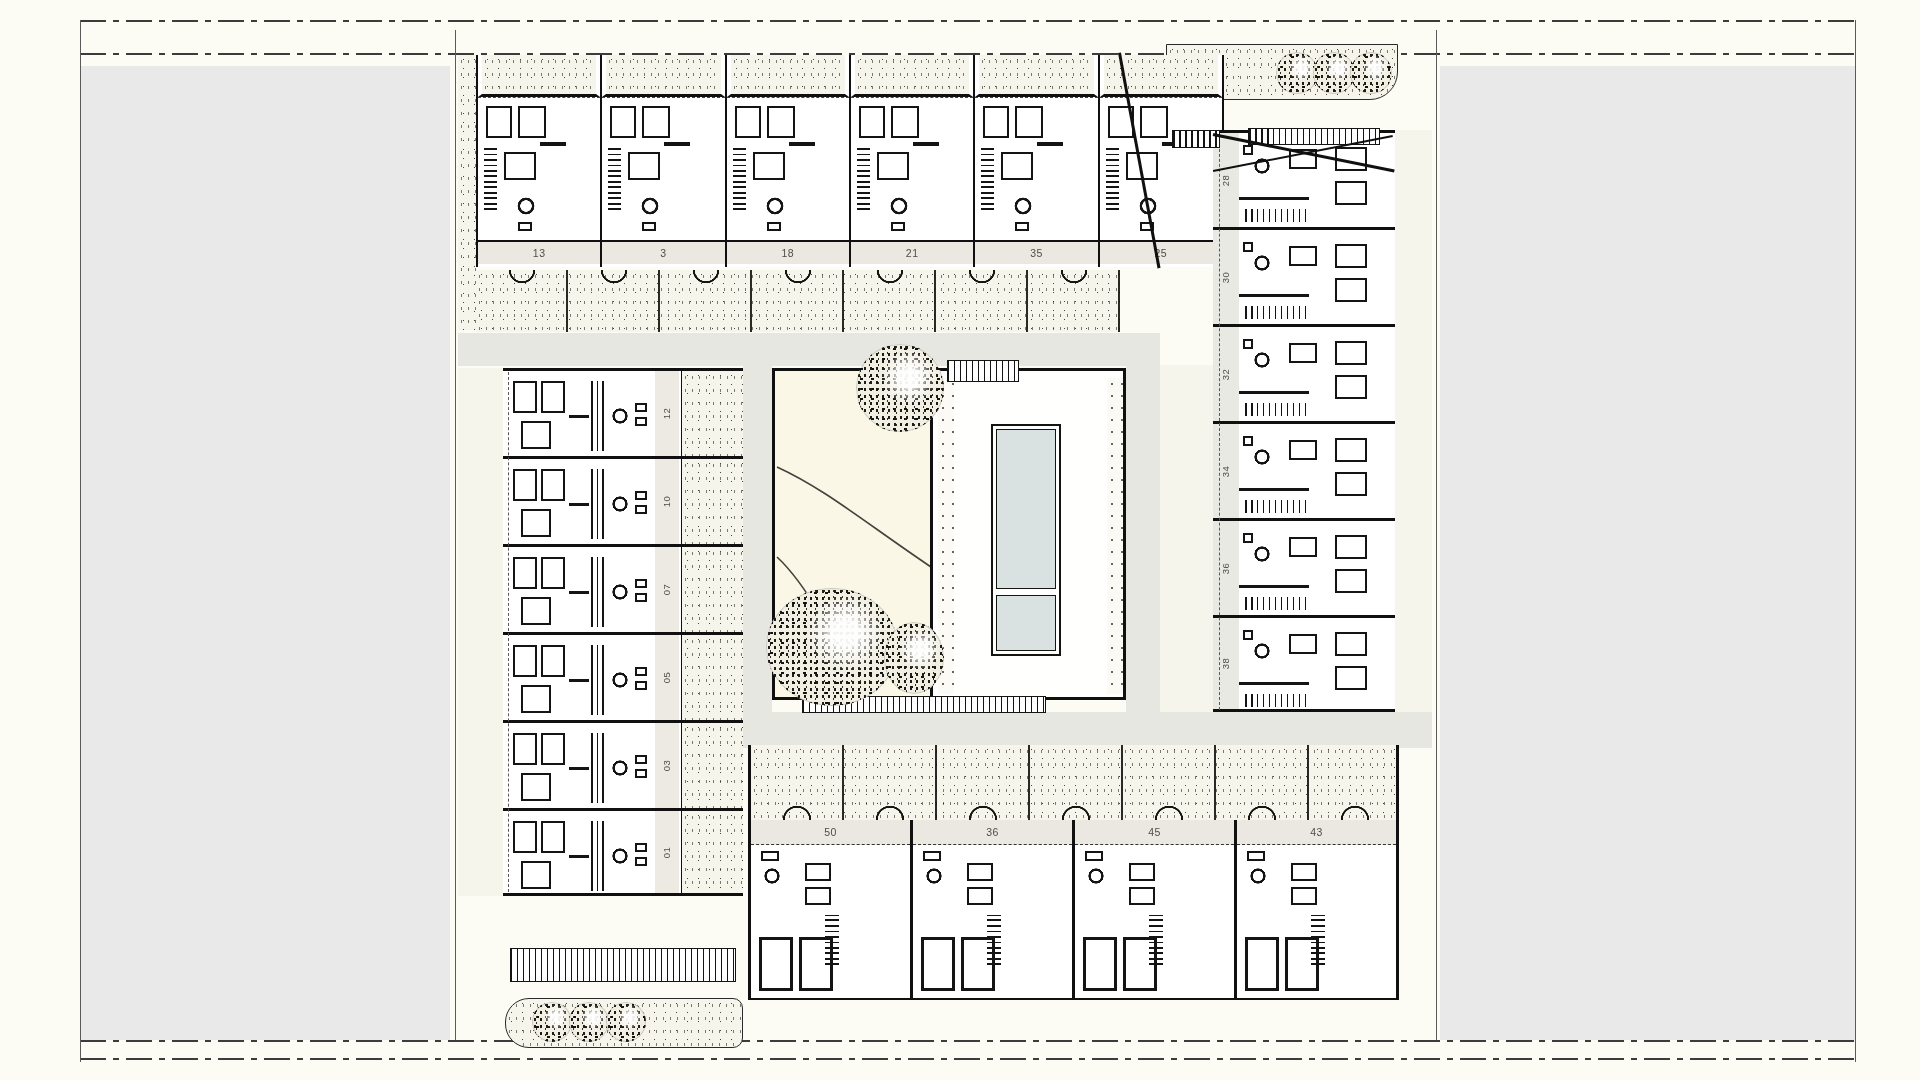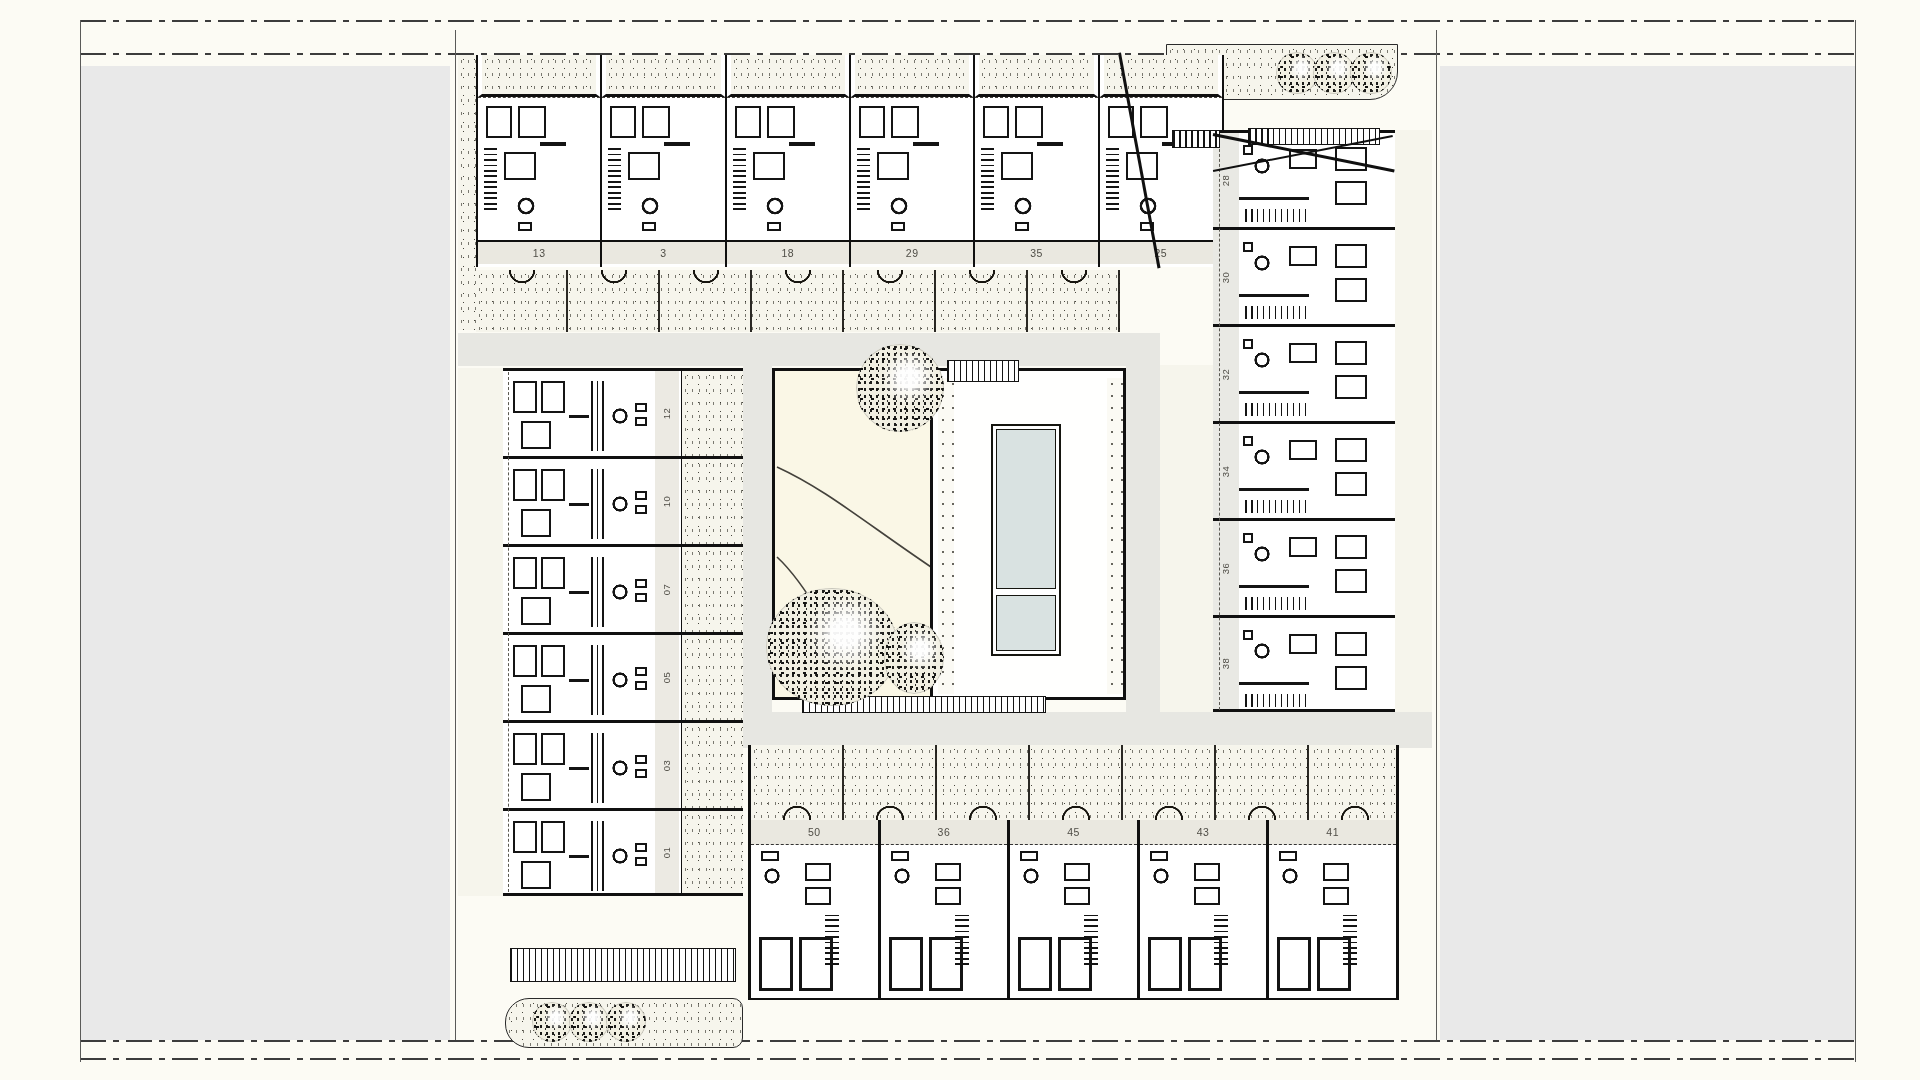--- a/index.html
+++ b/index.html
@@ -277,21 +277,21 @@
       <div class="ut-lbl lblstrip">3</div>
     </div>
     <div class="ut">
       <div class="ut-garden stipple"></div>
       <div class="ut-plan"></div>
       <div class="ut-lbl lblstrip">18</div>
     </div>
     <div class="ut">
       <div class="ut-garden stipple"></div>
       <div class="ut-plan"></div>
-      <div class="ut-lbl lblstrip">29</div>
+      <div class="ut-lbl lblstrip">21</div>
     </div>
     <div class="ut">
       <div class="ut-garden stipple"></div>
       <div class="ut-plan"></div>
       <div class="ut-lbl lblstrip">35</div>
     </div>
     <div class="ut">
       <div class="ut-garden stipple"></div>
       <div class="ut-plan"></div>
       <div class="ut-lbl lblstrip">25</div>
@@ -380,24 +380,20 @@
     <div class="ub">
       <div class="ub-lbl lblstrip">36</div>
       <div class="ub-plan"></div>
     </div>
     <div class="ub">
       <div class="ub-lbl lblstrip">45</div>
       <div class="ub-plan"></div>
     </div>
     <div class="ub">
       <div class="ub-lbl lblstrip">43</div>
-      <div class="ub-plan"></div>
-    </div>
-    <div class="ub">
-      <div class="ub-lbl lblstrip">41</div>
       <div class="ub-plan"></div>
     </div>
   </div>
 
   <div class="abs courtyard">
     <svg width="158" height="332" viewBox="0 0 158 332">
       <path d="M2,96 C 50,118 88,150 156,196" fill="none" stroke="#44423c" stroke-width="1.6"></path>
       <path d="M2,186 C 30,212 62,268 88,330" fill="none" stroke="#44423c" stroke-width="1.6"></path>
     </svg>
   </div>

